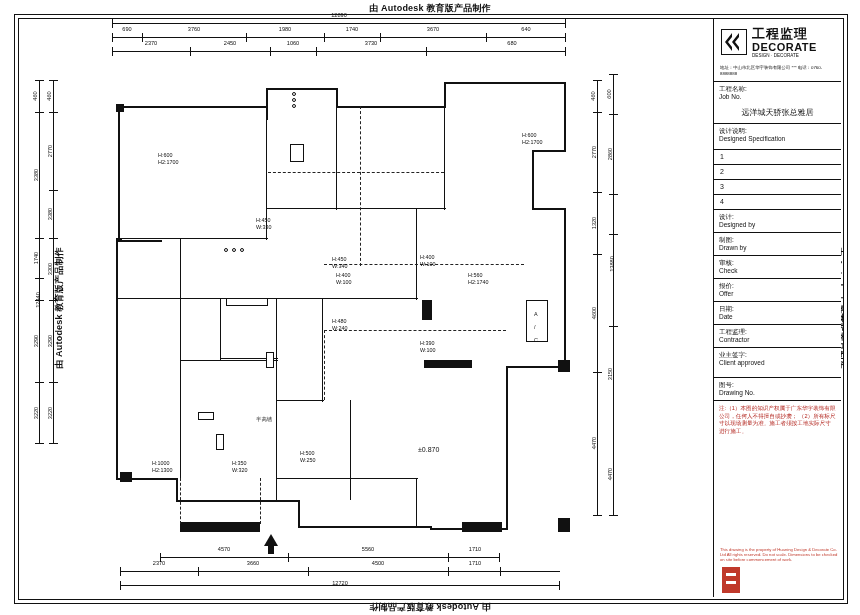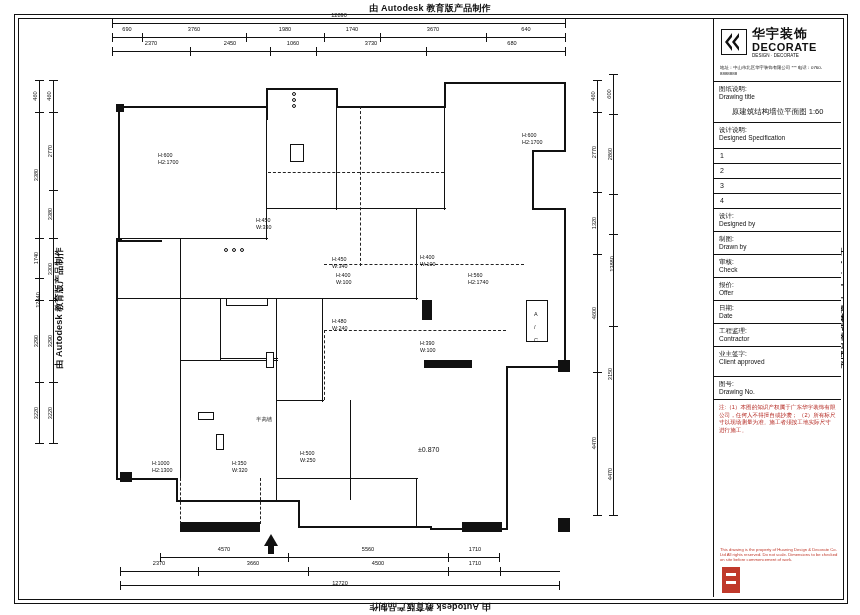--- a/index.html
+++ b/index.html
@@ -86,32 +86,32 @@
   <div class="titleblock">
 
     <div class="tb-logo">
       <span class="mark">
         <svg width="26" height="26" viewBox="0 0 26 26">
           <rect x="0.5" y="0.5" width="25" height="25" fill="none" stroke="#111"></rect>
           <path d="M4 13 L11 4 L11 8 L7 13 L11 18 L11 22 Z" fill="#111"></path>
           <path d="M11 13 L18 4 L18 8 L14 13 L18 18 L18 22 Z" fill="#111"></path>
         </svg>
       </span>
-      <span class="cn">华宇装饰</span>
+      <span class="cn">工程监理</span>
       <span class="en">DECORATE</span>
       <span class="sub">DESIGN · DECORATE</span>
       <span class="line2">地址：中山市北区华宇装饰有限公司 *** 电话：0760-8888888</span>
     </div>
 
-
-    <div class="tb-row">
-      <div class="tb-lbl">图纸说明:</div>
-      <div class="tb-lbl en2">Drawing title</div>
-      <div class="tb-val small">原建筑结构墙位平面图 1:60</div>
-    </div>
+    <div class="tb-row">
+      <div class="tb-lbl">工程名称:</div>
+      <div class="tb-lbl en2">Job No.</div>
+      <div class="tb-val">远洋城天骄张总雅居</div>
+    </div>
+
 
     <div class="tb-row tb-spec">
       <div class="tb-lbl">设计说明:</div>
       <div class="tb-lbl en2">Designed Specification</div>
     </div>
 
     <div class="numrow">1</div>
     <div class="numrow">2</div>
     <div class="numrow">3</div>
     <div class="numrow">4</div>

